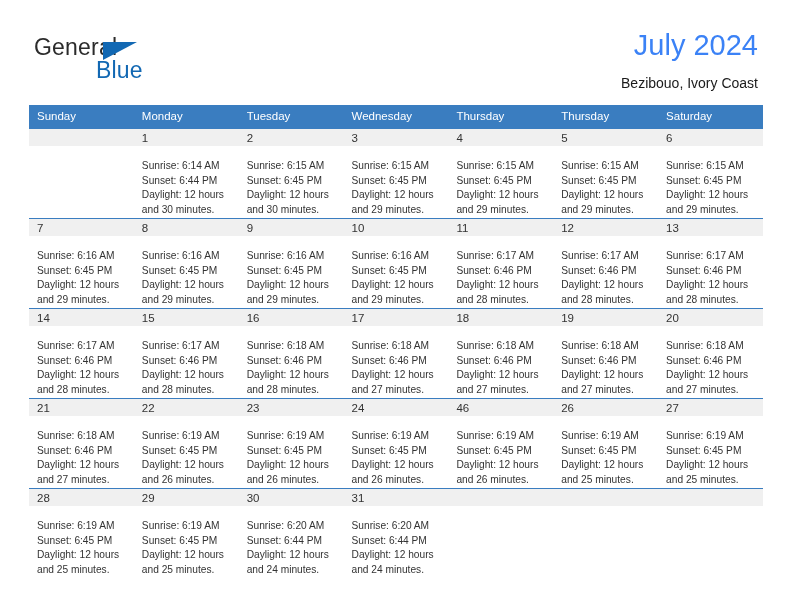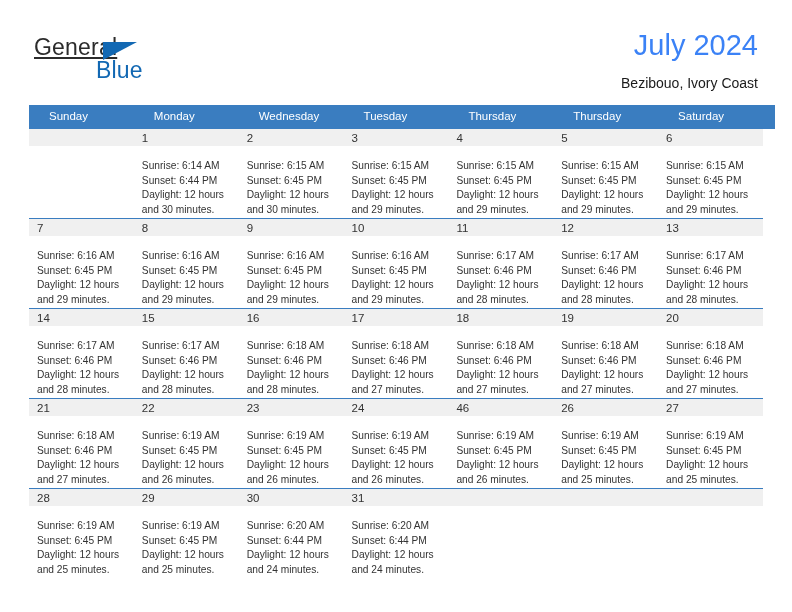--- a/index.html
+++ b/index.html
@@ -37,21 +37,20 @@
     height: 52px;
   }
   .logo-general {
     position: absolute;
     left: 0;
     top: 0;
     font-size: 23px;
     letter-spacing: 0.2px;
     color: #2b2b2b;
     font-family: "Liberation Sans", sans-serif;
-    text-decoration: underline;
   }
   .logo-flag {
     position: absolute;
     left: 69px;
     top: 8px;
     width: 0;
     height: 0;
     border-left: 34px solid #1268b3;
     border-bottom: 18px solid transparent;
   }
@@ -89,21 +88,20 @@
   .calendar {
     position: absolute;
     left: 29px;
     top: 105px;
     width: 734px;
   }
   .weekdays {
     display: flex;
     width: 100%;
     background: #3a7dc0;
-    padding-left: 12px;
   }
   .weekday {
     width: 14.2857%;
     box-sizing: border-box;
     padding: 4px 0 5px 8px;
     font-size: 11.5px;
     color: #ffffff;
     line-height: 15px;
     white-space: nowrap;
   }
@@ -161,22 +159,22 @@
       <div class="cal-title">July 2024</div>
       <div class="cal-subtitle">Bezibouo, Ivory Coast</div>
     </div>
 
   </div>
 
   <div class="calendar">
     <div class="weekdays" id="weekday-row">
         <div class="weekday">Sunday</div>
         <div class="weekday">Monday</div>
+        <div class="weekday">Tuesday</div>
         <div class="weekday">Wednesday</div>
-        <div class="weekday">Tuesday</div>
         <div class="weekday">Thursday</div>
         <div class="weekday">Thursday</div>
         <div class="weekday">Saturday</div>
       </div>
     <div id="weeks-container">
         <div class="week">
           <div class="day empty">
             <div class="day-num-band"></div>
           </div>
           <div class="day">

